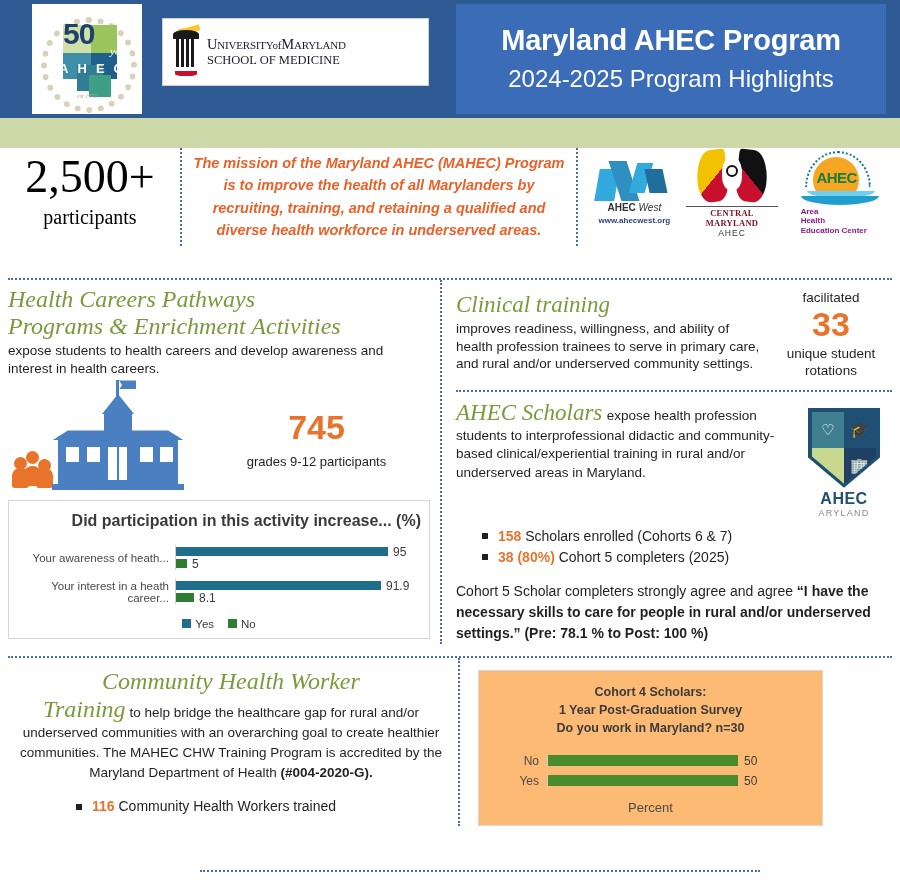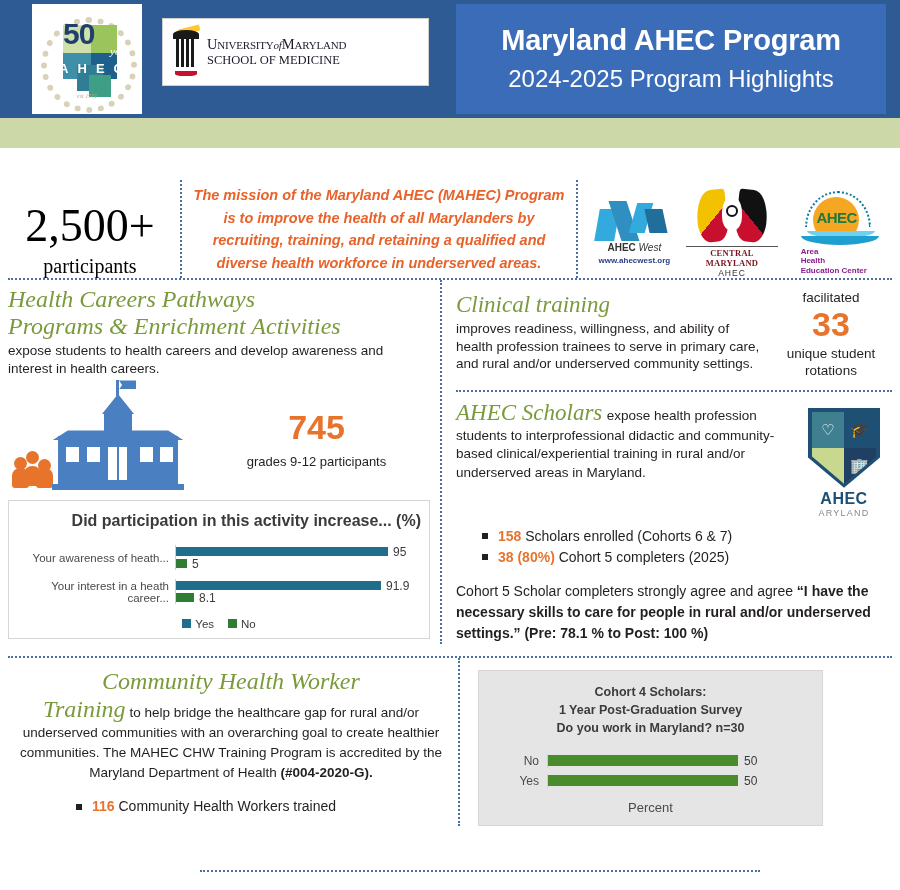--- a/index.html
+++ b/index.html
@@ -103,21 +103,21 @@
     position:absolute;bottom:-2px;left:2px;width:22px;height:5px;
     background:#c8102e;border-radius:0 0 40% 40%;
   }
   .umd-text{line-height:1.05;color:#1a1a2e;}
   .umd-l1{font-family:"Liberation Serif",serif;font-size:14.5px;letter-spacing:-.2px;}
   .umd-l1 .small{font-size:11px;}
   .umd-l2{font-family:"Liberation Serif",serif;font-size:12.5px;margin-top:2px;}
 
   
   .strip{
-    height:130px;display:flex;align-items:flex-end;position:relative;
+    height:130px;display:flex;align-items:flex-start;position:relative;
   }
   .bignum-wrap{
     width:180px;text-align:center;padding-top:6px;flex:0 0 auto;
   }
   .bignum{
     font-family:"Liberation Serif",serif;font-size:46px;color:#000;
     letter-spacing:0px;line-height:1;
   }
   .bignum-sub{
     font-family:"Liberation Serif",serif;font-size:20px;color:#000;margin-top:6px;
@@ -328,21 +328,21 @@
     font-family:"Liberation Serif",serif;font-style:italic;color:#7a9a3c;
     font-size:24px;line-height:1.15;
   }
   .chw-body{font-size:13.5px;line-height:1.38;}
   ul.bullets2{margin:16px 0 0 0;padding-left:60px;list-style:none;text-align:left;}
   ul.bullets2 li{font-size:14px;position:relative;padding-left:16px;}
   ul.bullets2 li::before{
     content:"";position:absolute;left:0;top:6px;width:6px;height:6px;background:#231f20;
   }
   .chart2-card{
-    border:1px solid #d6d6d6;background:#e5e5e5;
+    border:1px solid #d6d6d6;background:#fdba74;
     padding:12px 14px 10px 14px;box-sizing:border-box;
     margin-top:12px;width:345px;
   }
   .chart2-title{
     text-align:center;font-size:12.5px;font-weight:bold;color:#3b3b3b;line-height:1.45;
     margin-bottom:16px;
   }
   .bars2{padding-left:10px;}
   .row2{display:flex;align-items:center;margin:6px 0;}
   .row2-label{width:36px;text-align:right;padding-right:8px;font-size:12px;color:#4a4a4a;}
@@ -382,21 +382,21 @@
 
   <div class="umd-box">
     <div class="umd-inner">
       <div class="umd-column">
         <div class="gold"></div>
           <div class="cap"></div>
           <div class="shaft"></div>
           <div class="red"></div>
       </div>
       <div class="umd-text">
-        <div class="umd-l1"><span>U</span><span class="small">NIVERSITY</span><span class="small" style="font-style:italic;">of</span><span>M</span><span class="small">ARYLAND</span></div>
+        <div class="umd-l1"><span>U</span><span class="small">NIVERSITY</span><span class="small" style="">of</span><span>M</span><span class="small">ARYLAND</span></div>
         <div class="umd-l2">SCHOOL OF MEDICINE</div>
       </div>
     </div>
   </div>
 
   <div class="title-box">
     <div class="title-main">Maryland AHEC Program</div>
     <div class="title-sub">2024-2025 Program Highlights</div>
   </div>
 </div>

